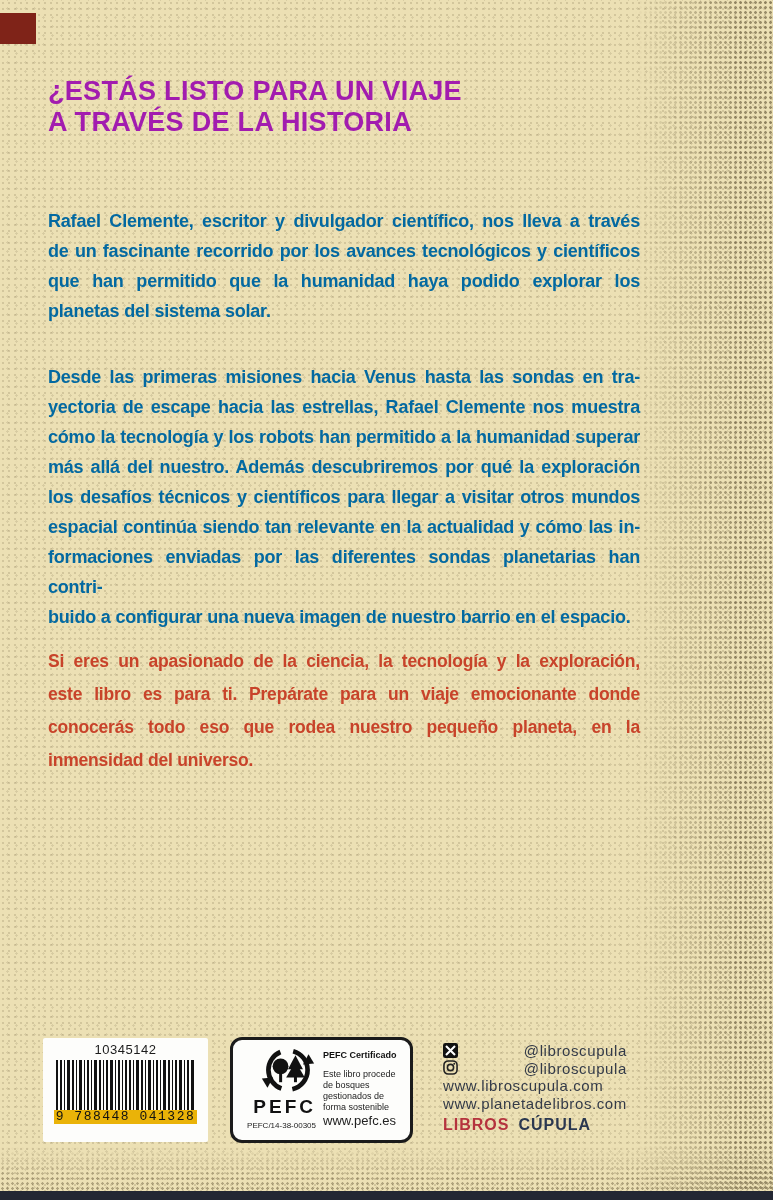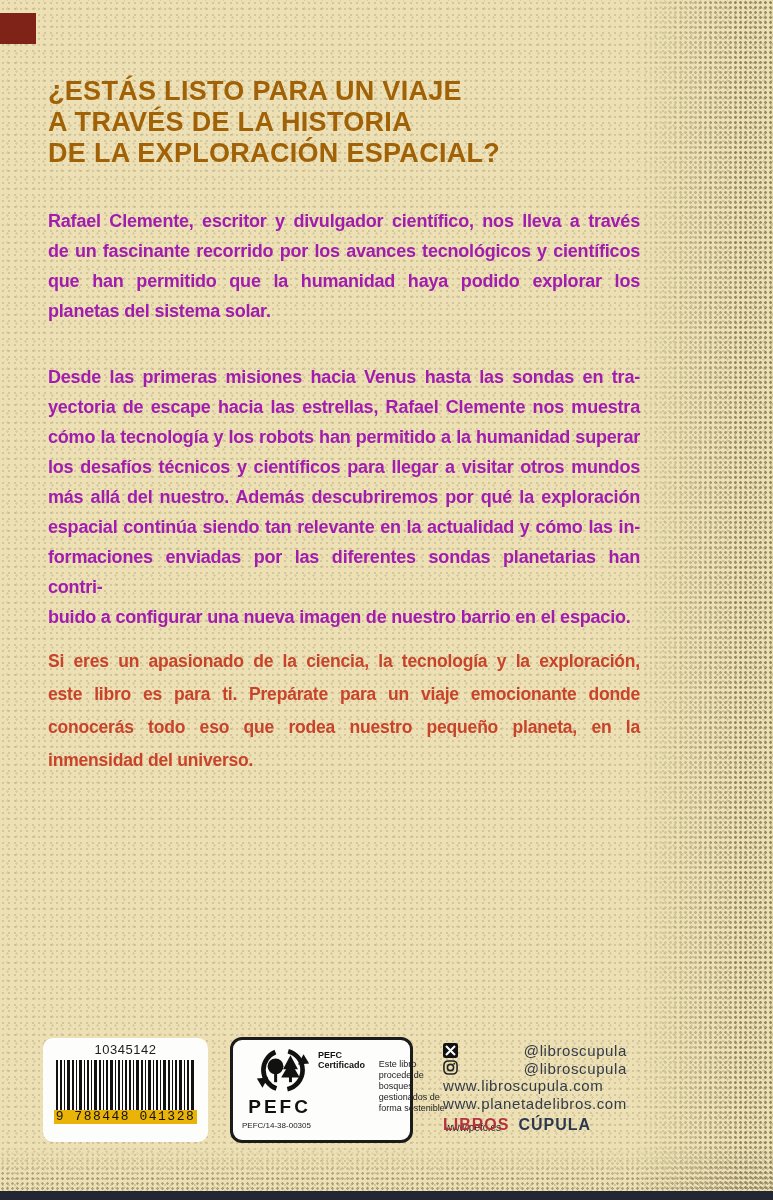--- a/index.html
+++ b/index.html
@@ -33,58 +33,58 @@
     -webkit-mask-image:linear-gradient(to top,#000 10%,transparent 90%);
     mask-image:linear-gradient(to top,#000 10%,transparent 90%);
   }
   
   .spine-chip{position:absolute;left:0;top:13px;width:36px;height:31px;background:#7f2318;}
   .book-bottom-edge{position:absolute;left:0;top:1191px;width:773px;height:9px;background:#232733;}
 
   .headline{
     position:absolute;left:48px;top:76px;width:660px;
     margin:0;font-size:27px;font-weight:bold;line-height:31px;
-    letter-spacing:0.3px;color:#a16207;
-  }
-  .para{position:absolute;left:48px;width:592px;color:#a21caf;}
+    letter-spacing:0.3px;color:#a21caf;
+  }
+  .para{position:absolute;left:48px;width:592px;color:#0369a1;}
   .para .line{text-align:justify;text-align-last:justify;}
   .para .line:last-child{text-align-last:left;}
   .body-text{font-size:18px;font-weight:600;line-height:30px;letter-spacing:-0.2px;}
   .p1{top:206px;}
   .p2{top:362px;}
   .p-red{top:645px;font-size:17.5px;font-weight:bold;line-height:33px;letter-spacing:-0.2px;color:#c8432a;}
 
   
   .barcode-box{
     position:absolute;left:43px;top:1038px;width:165px;height:104px;
-    background:#fdfdfb;border-radius:10px;
+    background:#fdfdfb;border-radius:2px;
     display:flex;flex-direction:column;align-items:center;
     box-sizing:border-box;padding-top:4px;
   }
   .bc-top{font-size:13px;color:#1c1c1c;letter-spacing:0.5px;line-height:16px;}
   .bc-bars{margin-top:2px;}
   .bc-digits{
     font-family:"Liberation Mono", monospace;
     font-size:13px;color:#111;letter-spacing:1.5px;line-height:14px;margin-top:-14px;
     background:#eab308;padding:0 2px;
   }
 
   
   .pefc-box{
     position:absolute;left:230px;top:1037px;width:183px;height:106px;
     background:#fdfdfb;border:3px solid #1b1b1b;border-radius:12px;
     box-sizing:border-box;display:flex;padding:6px 7px 5px 9px;
   }
   .pefc-left{width:88px;display:flex;flex-direction:column;align-items:flex-end;}
   .pefc-word{font-size:19px;font-weight:bold;letter-spacing:3px;color:#111;line-height:20px;margin-top:1px;}
   .pefc-license{font-size:8px;color:#222;letter-spacing:0;margin-top:4px;white-space:nowrap;}
-  .pefc-right{flex:1;padding-left:7px;padding-top:4px;display:flex;flex-direction:row;}
+  .pefc-right{flex:1;padding-left:7px;padding-top:4px;display:flex;flex-direction:column;}
   .pefc-title{font-size:9px;font-weight:bold;color:#111;}
   .pefc-desc{font-size:9px;color:#222;line-height:11px;margin-top:9px;width:80px;}
-  .pefc-site{font-size:10px;color:#222;margin-top:auto;margin-bottom:2px;}
+  .pefc-site{font-size:13px;color:#222;margin-top:auto;margin-bottom:10px;}
 
   
   .social{position:absolute;left:443px;top:1042px;color:#333a48;}
   .social-row{display:flex;align-items:center;height:17.5px;font-size:15px;letter-spacing:0.6px;justify-content:space-between;}
   .social-row .icon{width:16px;height:16px;margin-right:5px;display:inline-flex;}
   .social-row.plain{padding-left:0;}
   
   .publisher{position:absolute;left:443px;top:1116px;font-size:16px;font-weight:bold;letter-spacing:1px;white-space:nowrap;}
   .publisher .w1{color:#b5333e;margin-right:9px;}
   .publisher .w2{color:#2b3850;}
@@ -95,35 +95,34 @@
 <div class="page">
   <div class="noise"></div>
   <div class="edge-right"></div>
   <div class="edge-bottom"></div>
   <div class="spine-chip"></div>
   <div class="book-bottom-edge"></div>
 
   <h1 class="headline">
       <div class="line">¿ESTÁS LISTO PARA UN VIAJE</div>
       <div class="line">A TRAVÉS DE LA HISTORIA</div>
-      <div class="line">DE LA EXPLORACIÓN ESPACIAL?</div>
     </h1>
 
   <div class="para body-text p1">
       <div class="line">Rafael Clemente, escritor y divulgador científico, nos lleva a través</div>
       <div class="line">de un fascinante recorrido por los avances tecnológicos y científicos</div>
       <div class="line">que han permitido que la humanidad haya podido explorar los</div>
       <div class="line">planetas del sistema solar.</div>
     </div>
   <div class="para body-text p2">
       <div class="line">Desde las primeras misiones hacia Venus hasta las sondas en tra-</div>
       <div class="line">yectoria de escape hacia las estrellas, Rafael Clemente nos muestra</div>
       <div class="line">cómo la tecnología y los robots han permitido a la humanidad superar</div>
+      <div class="line">más allá del nuestro. Además descubriremos por qué la exploración</div>
       <div class="line">los desafíos técnicos y científicos para llegar a visitar otros mundos</div>
-      <div class="line">más allá del nuestro. Además descubriremos por qué la exploración</div>
       <div class="line">espacial continúa siendo tan relevante en la actualidad y cómo las in-</div>
       <div class="line">formaciones enviadas por las diferentes sondas planetarias han contri-</div>
       <div class="line">buido a configurar una nueva imagen de nuestro barrio en el espacio.</div>
     </div>
   <div class="para p-red">
       <div class="line">Si eres un apasionado de la ciencia, la tecnología y la exploración,</div>
       <div class="line">este libro es para ti. Prepárate para un viaje emocionante donde</div>
       <div class="line">conocerás todo eso que rodea nuestro pequeño planeta, en la</div>
       <div class="line">inmensidad del universo.</div>
     </div>

